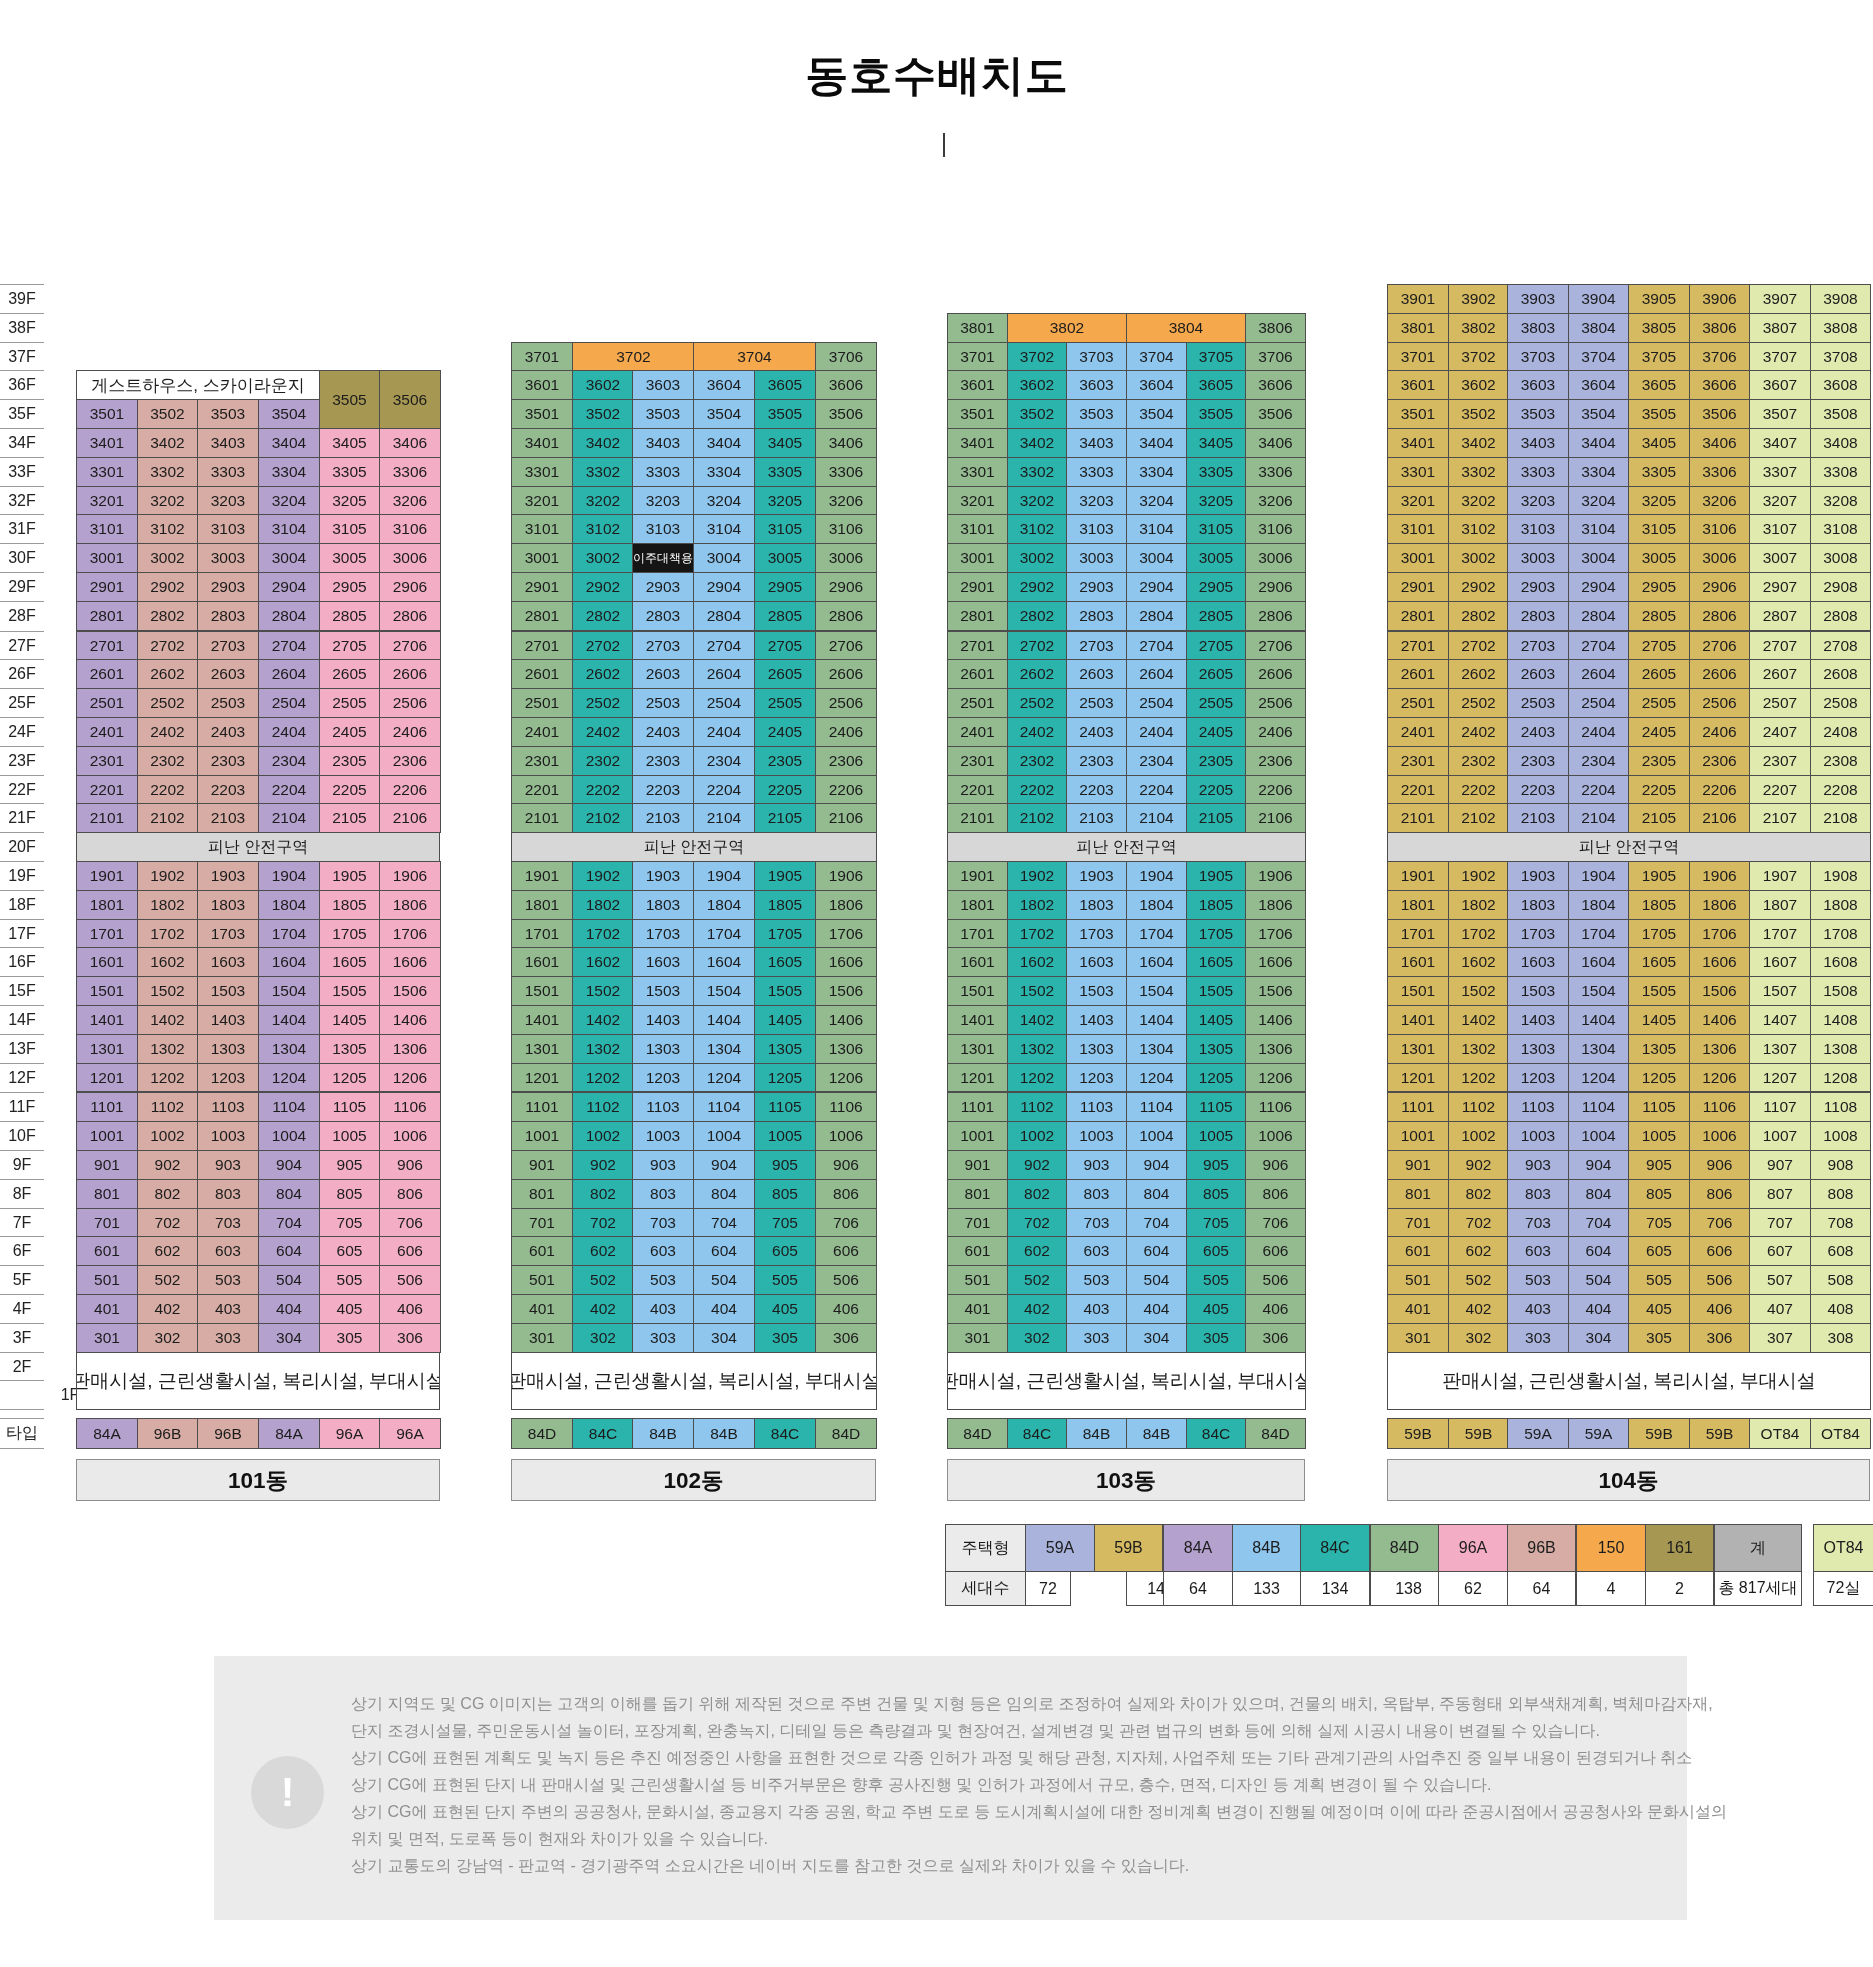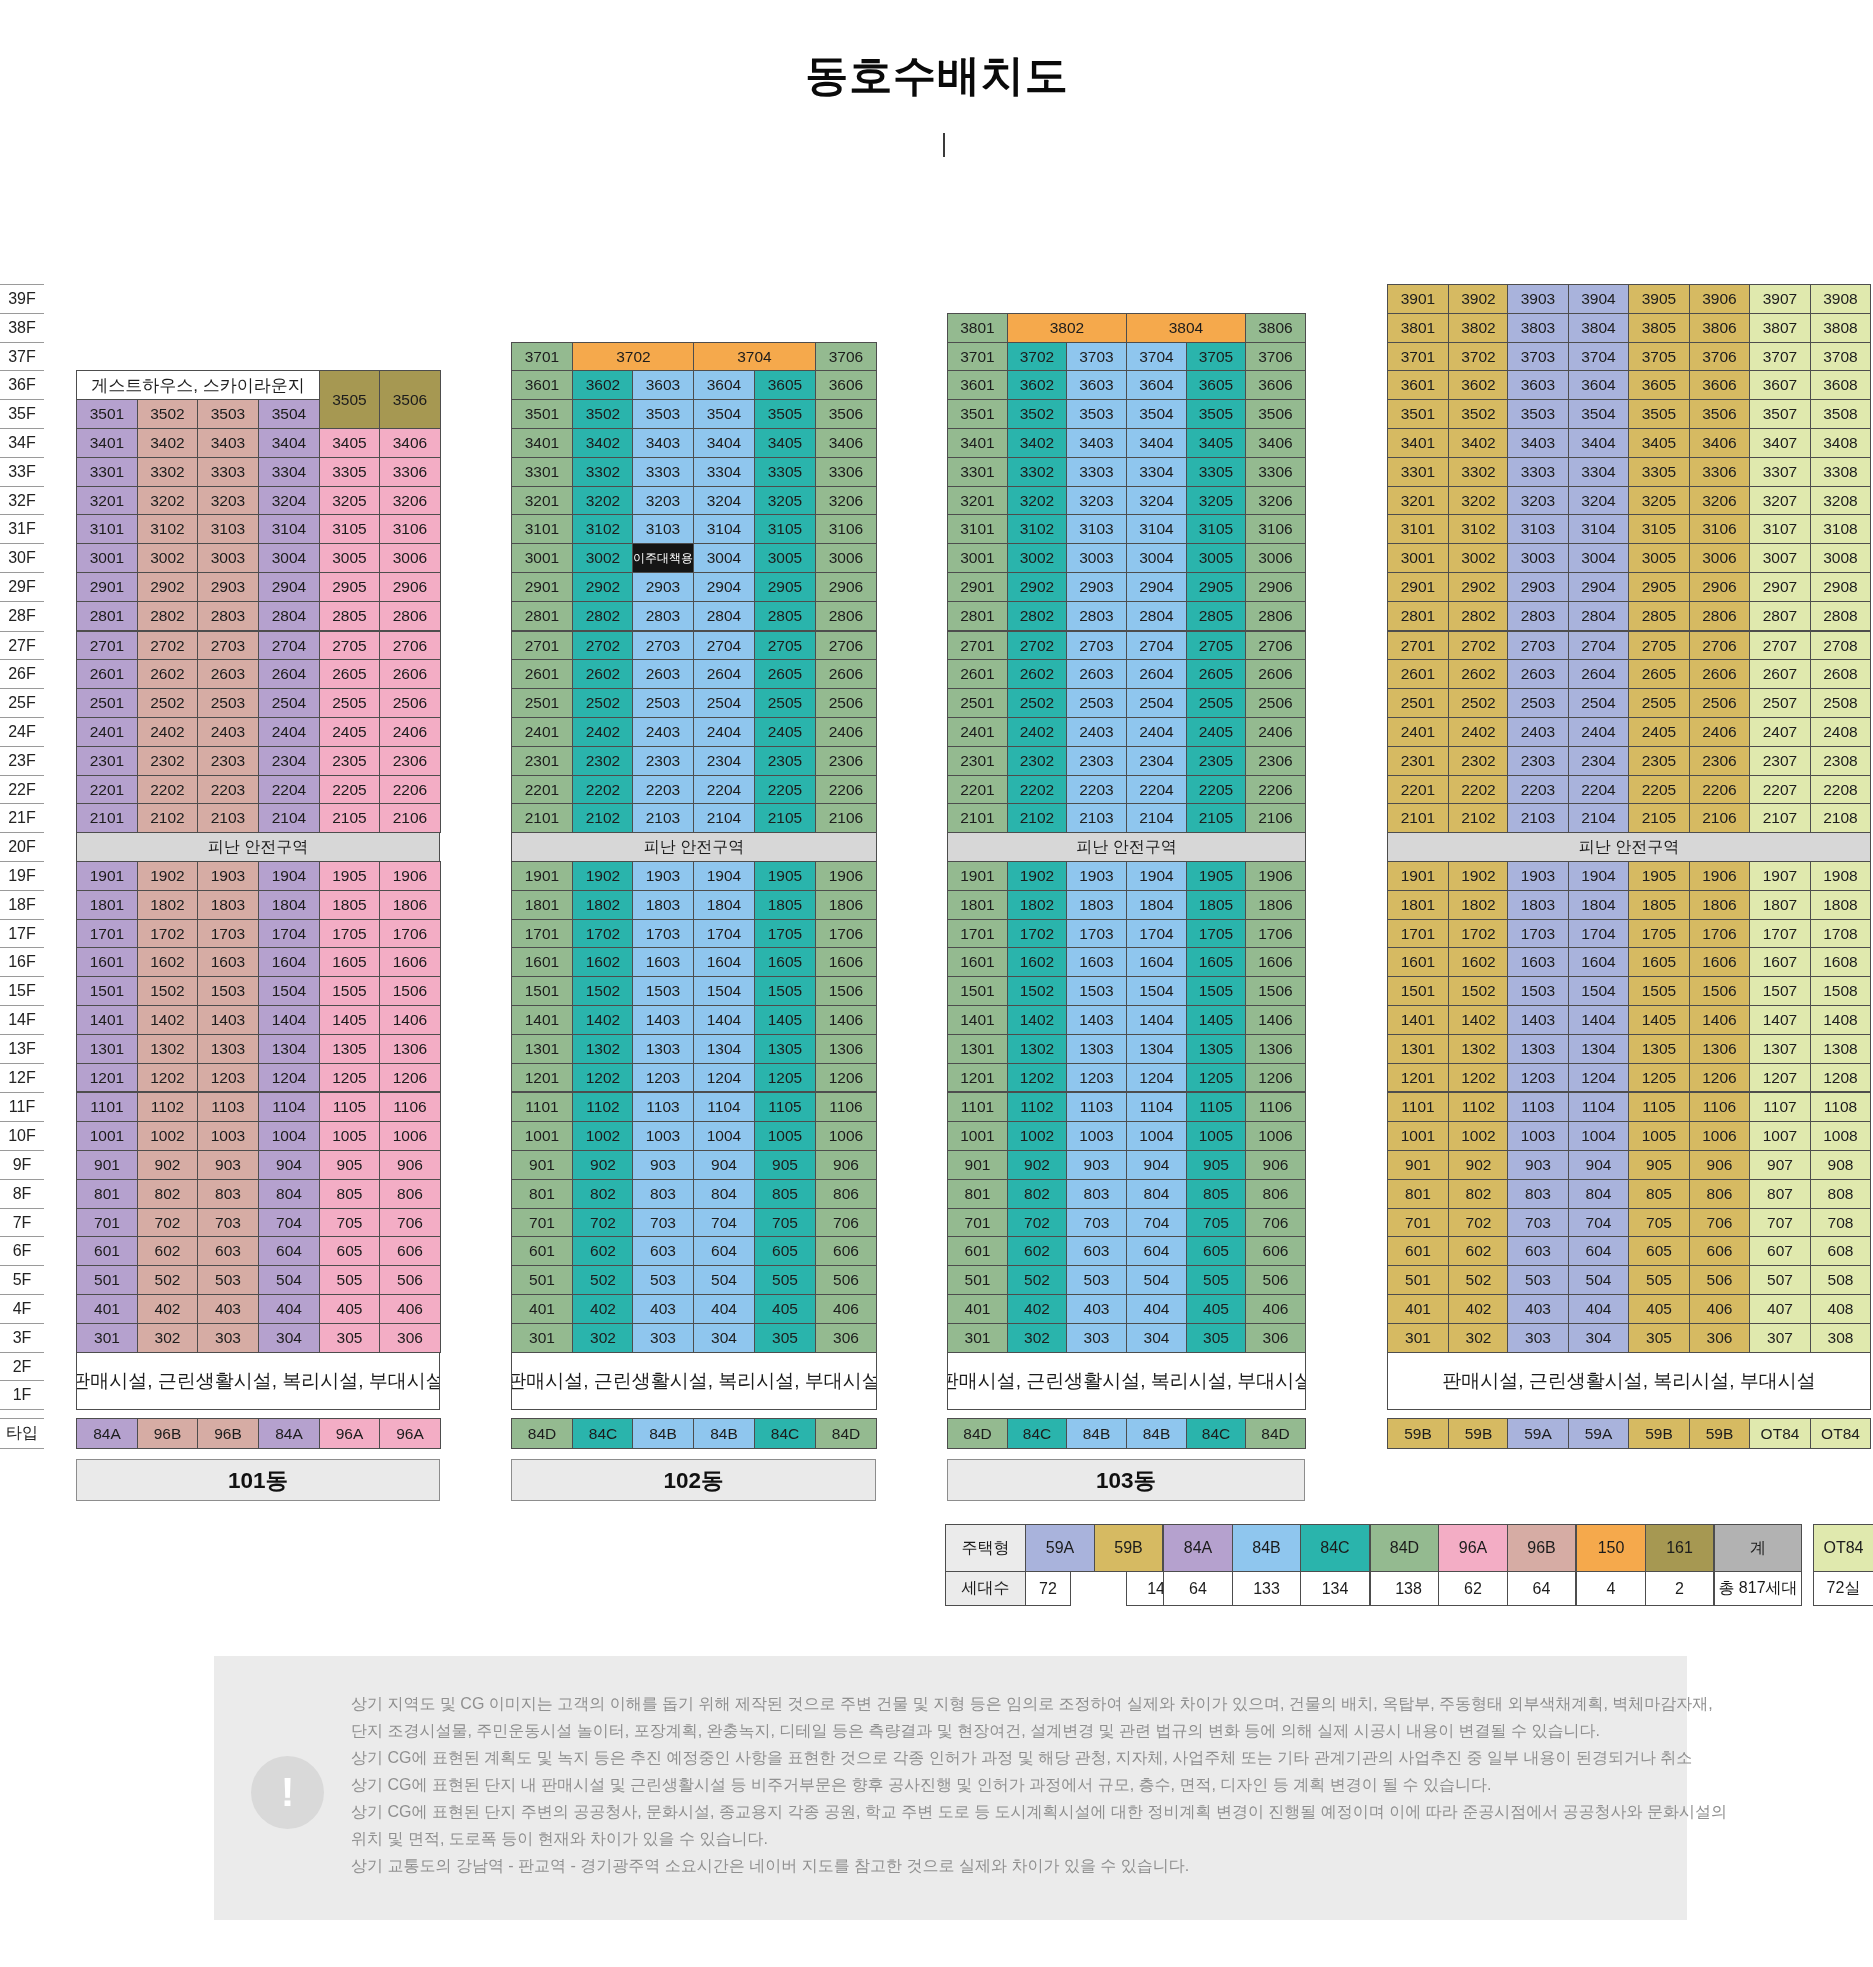--- a/index.html
+++ b/index.html
@@ -101,21 +101,21 @@
       <div class="axis-label" style="top: 1092px; height: 29px;">11F</div>
       <div class="axis-label" style="top: 1121px; height: 29px;">10F</div>
       <div class="axis-label" style="top: 1150px; height: 29px;">9F</div>
       <div class="axis-label" style="top: 1179px; height: 29px;">8F</div>
       <div class="axis-label" style="top: 1208px; height: 29px;">7F</div>
       <div class="axis-label" style="top: 1236px; height: 29px;">6F</div>
       <div class="axis-label" style="top: 1265px; height: 29px;">5F</div>
       <div class="axis-label" style="top: 1294px; height: 29px;">4F</div>
       <div class="axis-label" style="top: 1323px; height: 29px;">3F</div>
       <div class="axis-label" style="top: 1352px; height: 29px;">2F</div>
-      <div class="axis-label" style="top: 1380px; height: 29px;">1F</div>
+      <div class="axis-label" style="top: 1380px; height: 29px; margin-left: 48px;">1F</div>
       <div class="axis-line" style="top: 1418px;"></div>
       <div class="axis-line" style="top: 1448px;"></div>
       <div class="axis-label" style="top: 1418px; height: 30px;">타입</div>
     </div>
   <div id="buildings"></div>
   <div id="legend"></div>
   <div class="footer-box"></div>
   <div class="warn-circle">!</div>
   <div class="disclaimer-lines">
       <div class="disclaimer-line">상기 지역도 및 CG 이미지는 고객의 이해를 돕기 위해 제작된 것으로 주변 건물 및 지형 등은 임의로 조정하여 실제와 차이가 있으며, 건물의 배치, 옥탑부, 주동형태 외부색채계획, 벽체마감자재,</div>
@@ -1047,20 +1047,21 @@
     <div class="cell" style="left: 1810px; top: 1323px; width: 61px; height: 30px; background: rgb(224, 233, 174); font-size: 15.5px; color: rgb(28, 28, 28);">308</div>
     <div class="cell" style="left: 1387px; top: 1352px; width: 484px; height: 58px; background: rgb(255, 255, 255); font-size: 19px;">판매시설, 근린생활시설, 복리시설, 부대시설</div>
     <div class="cell" style="left: 1387px; top: 1418px; width: 62px; height: 31px; background: rgb(214, 186, 98); font-size: 15.5px;">59B</div>
     <div class="cell" style="left: 1448px; top: 1418px; width: 61px; height: 31px; background: rgb(214, 186, 98); font-size: 15.5px;">59B</div>
     <div class="cell" style="left: 1507px; top: 1418px; width: 62px; height: 31px; background: rgb(169, 179, 220); font-size: 15.5px;">59A</div>
     <div class="cell" style="left: 1568px; top: 1418px; width: 61px; height: 31px; background: rgb(169, 179, 220); font-size: 15.5px;">59A</div>
     <div class="cell" style="left: 1628px; top: 1418px; width: 62px; height: 31px; background: rgb(214, 186, 98); font-size: 15.5px;">59B</div>
     <div class="cell" style="left: 1689px; top: 1418px; width: 61px; height: 31px; background: rgb(214, 186, 98); font-size: 15.5px;">59B</div>
     <div class="cell" style="left: 1749px; top: 1418px; width: 62px; height: 31px; background: rgb(224, 233, 174); font-size: 15.5px;">OT84</div>
     <div class="cell" style="left: 1810px; top: 1418px; width: 61px; height: 31px; background: rgb(224, 233, 174); font-size: 15.5px;">OT84</div>
+    <div class="name-box" style="left: 1387px; top: 1459px; width: 483px; height: 42px;">104동</div>
     <div class="cell" style="left: 945px; top: 1524px; width: 81px; height: 48px; background: rgb(235, 235, 235); font-size: 16px;">주택형</div>
     <div class="cell" style="left: 945px; top: 1571px; width: 81px; height: 35px; background: rgb(235, 235, 235); font-size: 16px;">세대수</div>
     <div class="cell" style="left: 1025px; top: 1524px; width: 70px; height: 48px; background: rgb(169, 179, 220); font-size: 16px;">59A</div>
     <div class="cell" style="left: 1025px; top: 1571px; width: 46px; height: 35px; background: rgb(255, 255, 255); font-size: 16px;">72</div>
     <div class="cell" style="left: 1094px; top: 1524px; width: 69px; height: 48px; background: rgb(214, 186, 98); font-size: 16px;">59B</div>
     <div class="cell" style="left: 1094px; top: 1571px; width: 69px; height: 35px; background: rgb(255, 255, 255); font-size: 16px; margin-left: 32px;">144</div>
     <div class="cell" style="left: 1163px; top: 1524px; width: 70px; height: 48px; background: rgb(181, 161, 206); font-size: 16px;">84A</div>
     <div class="cell" style="left: 1163px; top: 1571px; width: 70px; height: 35px; background: rgb(255, 255, 255); font-size: 16px;">64</div>
     <div class="cell" style="left: 1232px; top: 1524px; width: 69px; height: 48px; background: rgb(143, 198, 238); font-size: 16px;">84B</div>
     <div class="cell" style="left: 1232px; top: 1571px; width: 69px; height: 35px; background: rgb(255, 255, 255); font-size: 16px;">133</div>

